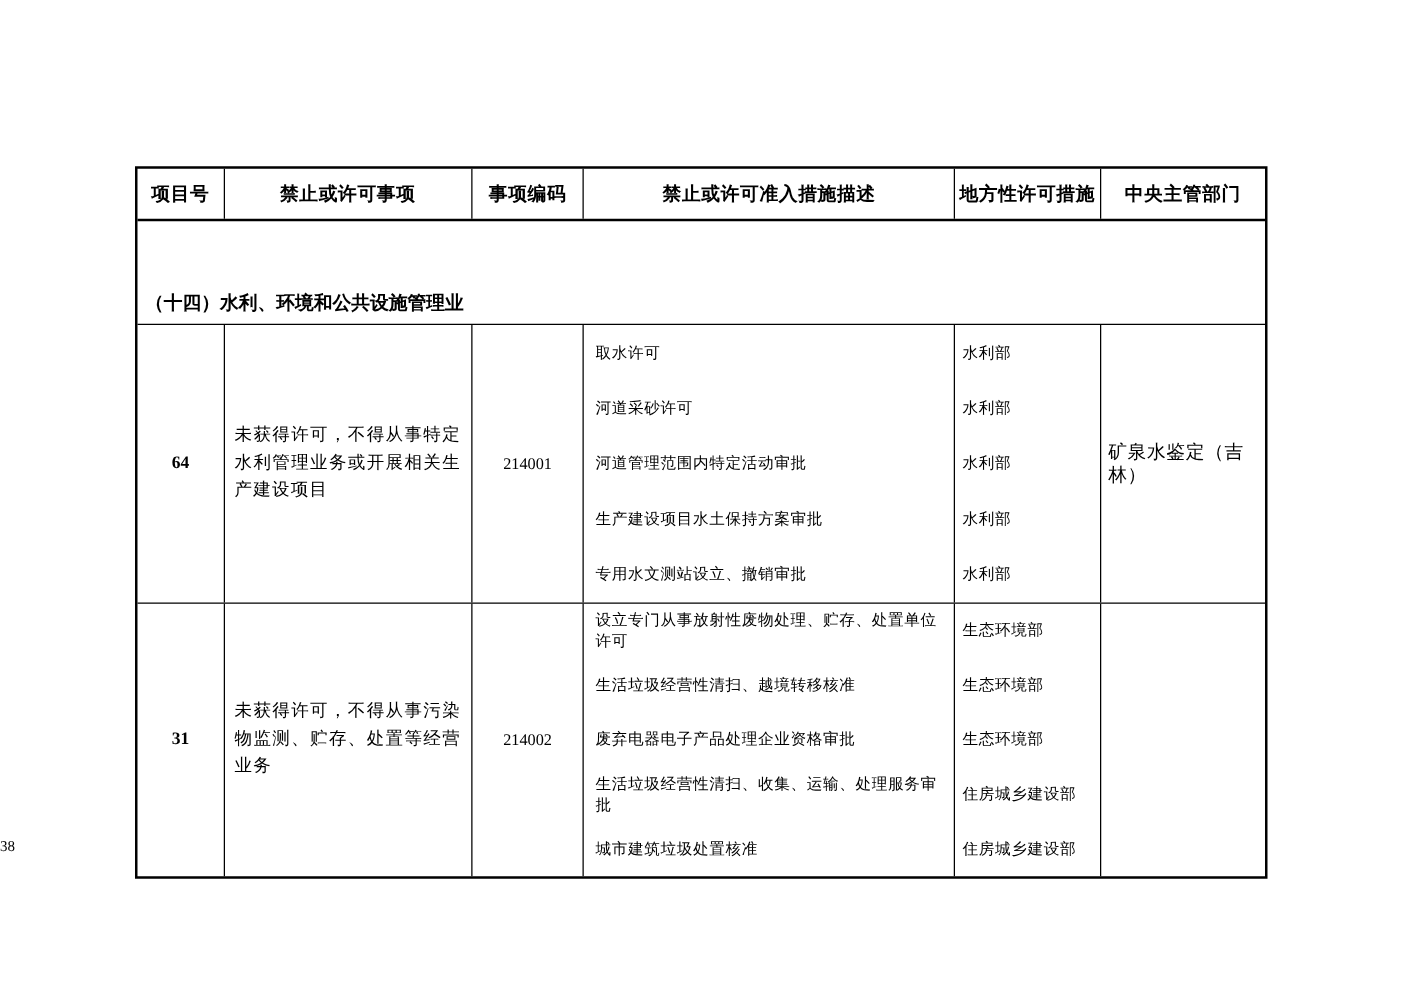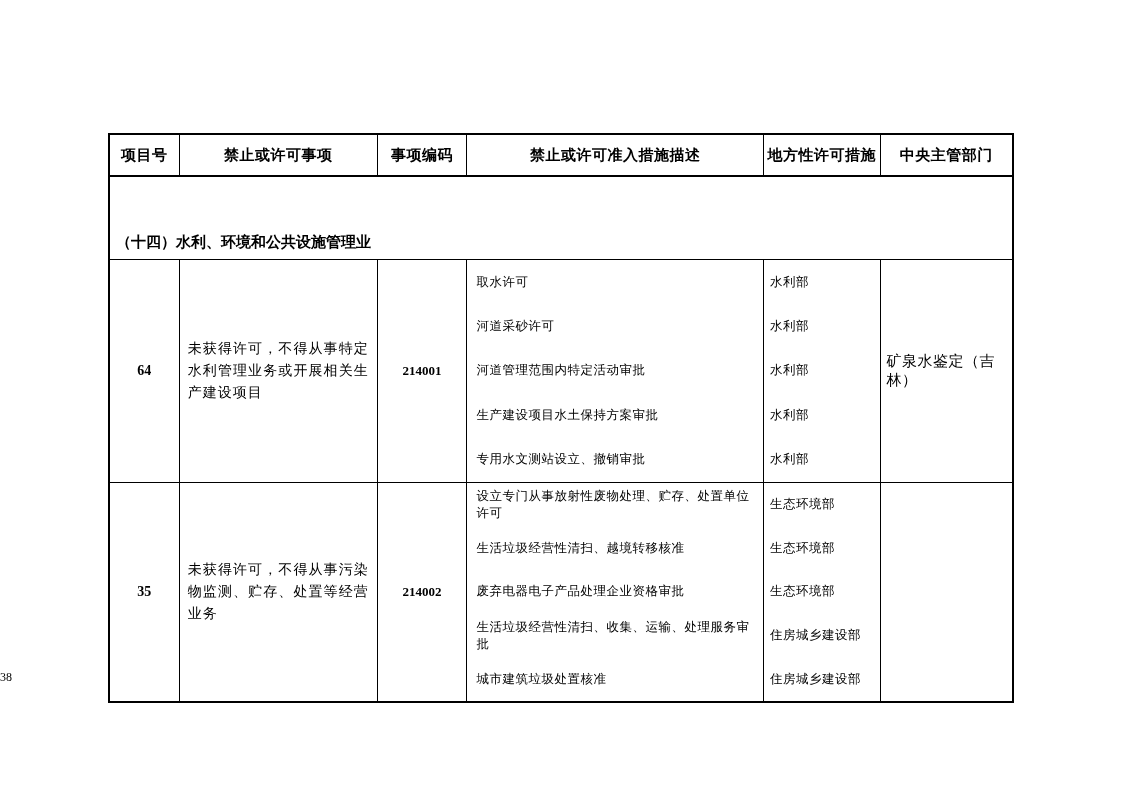--- a/index.html
+++ b/index.html
@@ -73,21 +73,21 @@
     font-size: 14px;
     line-height: 22px;
     padding: 6px 8px;
     letter-spacing: 1px;
     text-align: justify;
   }
   .cell-code {
     display: flex;
     align-items: center;
     justify-content: center;
-    font-weight: bold;
+    font-weight: normal;
     font-size: 13px;
   }
   .cell-measures, .cell-depts {
     display: grid;
     grid-template-rows: repeat(5, 1fr);
     align-items: center;
     font-size: 12.5px;
     letter-spacing: 0.5px;
   }
   .cell-measures > div { padding-left: 9px; padding-right: 4px; }
@@ -141,21 +141,21 @@
         <div>水利部</div>
         <div>水利部</div>
         <div>水利部</div>
         <div>水利部</div>
         <div>水利部</div>
       </div>
       <div class="cell-local">矿泉水鉴定（吉林）</div>
     </div>
 
     <div class="trow data-row-1">
-      <div class="cell-num">35</div>
+      <div class="cell-num">31</div>
       <div class="cell-item">未获得许可，不得从事污染物监测、贮存、处置等经营业务</div>
       <div class="cell-code">214002</div>
       <div class="cell-measures">
         <div>设立专门从事放射性废物处理、贮存、处置单位许可</div>
         <div>生活垃圾经营性清扫、越境转移核准</div>
         <div>废弃电器电子产品处理企业资格审批</div>
         <div>生活垃圾经营性清扫、收集、运输、处理服务审批</div>
         <div>城市建筑垃圾处置核准</div>
       </div>
       <div class="cell-depts">

